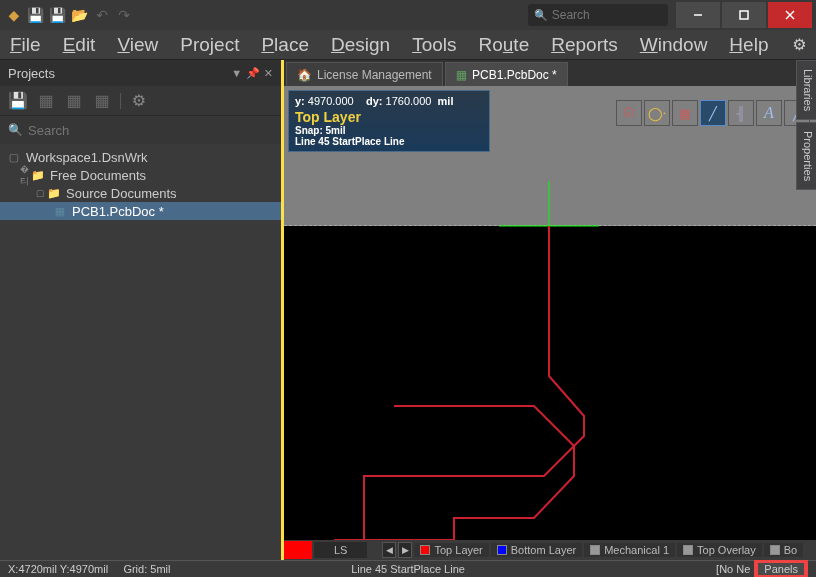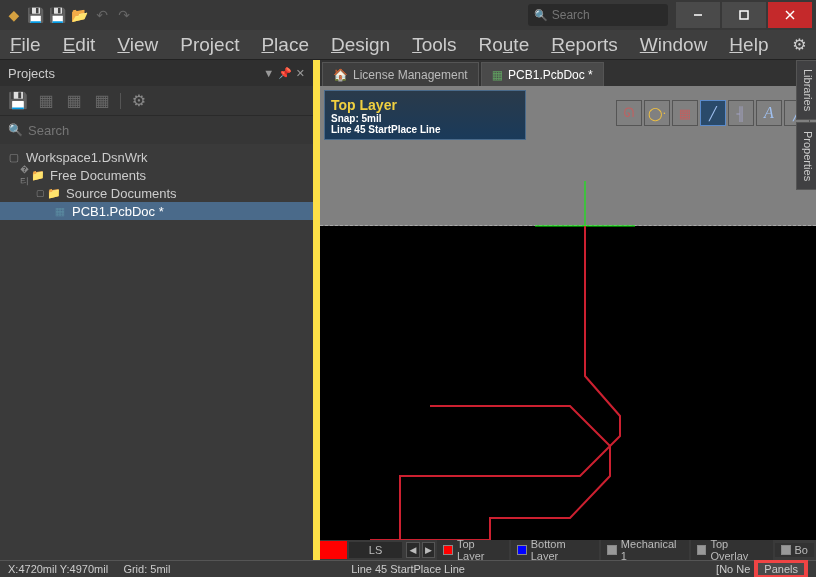--- a/index.html
+++ b/index.html
@@ -21,21 +21,21 @@
 .menubar { height: 30px; background: #3e3e3e; display: flex; align-items: center; padding: 0 10px; border-bottom: 1px solid #222; }
 .menubar .menuitem { font-size: 19px; color: #ccc; margin-right: 22px; cursor: pointer; }
 .menubar .menuitem u { text-decoration: underline; }
 .menubar .right-icons { margin-left: auto; display: flex; gap: 10px; align-items: center; }
 .menubar .right-icons .ri { width: 18px; height: 18px; cursor: pointer; color: #ccc; display: flex; align-items: center; justify-content: center; }
 
 
 .body-split { display: flex; height: 500px; }
 
 
-.projects-panel { width: 320px; background: #3a3a3a; border-right: 7px solid #fde047; display: flex; flex-direction: column; }
+.projects-panel { width: 284px; background: #3a3a3a; border-right: 3px solid #fde047; display: flex; flex-direction: column; }
 .panel-header { height: 26px; background: #2f2f2f; display: flex; align-items: center; padding: 0 8px; font-size: 13px; color: #ccc; }
 .panel-header .ph-icons { margin-left: auto; display: flex; gap: 4px; font-size: 11px; color: #999; }
 .panel-header .ph-icons span { cursor: pointer; }
 .panel-toolbar { height: 30px; background: #363636; display: flex; align-items: center; padding: 4px 8px; gap: 8px; border-bottom: 1px solid #2a2a2a; }
 .panel-toolbar .tbi { width: 20px; height: 20px; cursor: pointer; display: flex; align-items: center; justify-content: center; }
 .panel-search { height: 28px; display: flex; align-items: center; padding: 2px 8px; background: #363636; }
 .panel-search .sicon { width: 16px; color: #888; font-size: 12px; }
 .panel-search input { flex: 1; background: transparent; border: none; outline: none; color: #aaa; font-size: 13px; padding-left: 4px; }
 .tree { flex: 1; padding: 4px 0; font-size: 13px; background: #3a3a3a; }
 .tree-row { height: 18px; display: flex; align-items: center; padding-left: 6px; cursor: pointer; }
@@ -70,21 +70,21 @@
 .draw-toolbar { position: absolute; top: 14px; right: 6px; height: 28px; display: flex; gap: 2px; z-index: 5; }
 .draw-toolbar .dtb { width: 26px; height: 26px; border: 1px solid #555; display: flex; align-items: center; justify-content: center; cursor: pointer; font-size: 13px; color: #a0c0f0; }
 .draw-toolbar .dtb.selected { border-color: #5a8aca; background: #2a4a6a; }
 
 
 .canvas-svg { position: absolute; top: 0; left: 0; width: 100%; height: 100%; }
 
 
 .layer-tabs { position: absolute; bottom: 0; left: 0; right: 0; height: 20px; background: #3a3a3a; display: flex; align-items: center; font-size: 11px; color: #bbb; overflow: hidden; }
 .layer-tabs .ls-swatch { width: 28px; height: 18px; background: #ff0000; margin-right: 2px; }
-.layer-tabs .ls-label { background: #2a2a2a; padding: 2px 20px; margin-right: 4px; }
+.layer-tabs .ls-label { background: #2a2a2a; padding: 2px 20px; margin-right: 15px; }
 .layer-tabs .navbtn { width: 14px; height: 16px; background: #2a2a2a; border: 1px solid #555; display: flex; align-items: center; justify-content: center; font-size: 9px; margin-right: 2px; cursor: pointer; }
 .layer-tabs .ltab { display: flex; align-items: center; padding: 1px 6px; margin-right: 2px; cursor: pointer; background: #323232; }
 .layer-tabs .ltab .sw { width: 10px; height: 10px; margin-right: 4px; border: 1px solid #888; }
 
 
 .right-panels { position: absolute; top: 60px; right: 0; width: 20px; display: flex; flex-direction: column; z-index: 10; }
 .right-panels .vtab { writing-mode: vertical-rl; background: #404042; border: 1px solid #555; border-right: none; padding: 8px 2px; font-size: 11px; color: #ccc; margin-bottom: 2px; cursor: pointer; }
 
 
 .statusbar { height: 17px; background: #3a3a3a; border-top: 1px solid #555; display: flex; align-items: center; font-size: 11px; color: #ccc; padding: 0 8px; }
@@ -212,20 +212,25 @@
         <div class="dtb" style="color:#c06060">ᘏ</div>
         <div class="dtb" style="color:#f0c040">◯ᐧ</div>
         <div class="dtb" style="color:#c06060">▦</div>
         <div class="dtb selected">╱</div>
         <div class="dtb" style="color:#a0a0c0">╢</div>
         <div class="dtb" style="color:#a0c0f0;font-family:serif;font-style:italic;font-size:16px">A</div>
         <div class="dtb" style="color:#a0c0f0">╱</div>
       </div>
 
       <div class="hud">
+        <div class="row1">
+          <b>y:</b>&nbsp;<span>4970.000</span>&nbsp;&nbsp;&nbsp;
+          <b>dy:</b>&nbsp;<span>1760.000</span>&nbsp;
+          <b>mil</b>
+        </div>
         <div class="layer">Top Layer</div>
         <div class="snap">Snap: 5mil</div>
         <div class="info">Line 45 StartPlace Line</div>
       </div>
 
       <svg class="canvas-svg">
 
         <line x1="265" y1="95" x2="265" y2="195" stroke="#00ff00" stroke-width="1"></line>
         <line x1="215" y1="140" x2="315" y2="140" stroke="#00ff00" stroke-width="1"></line>
 

